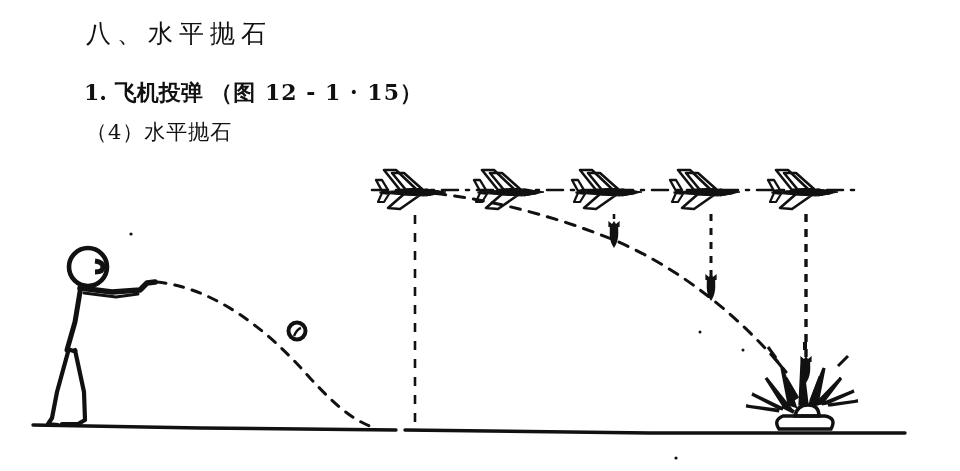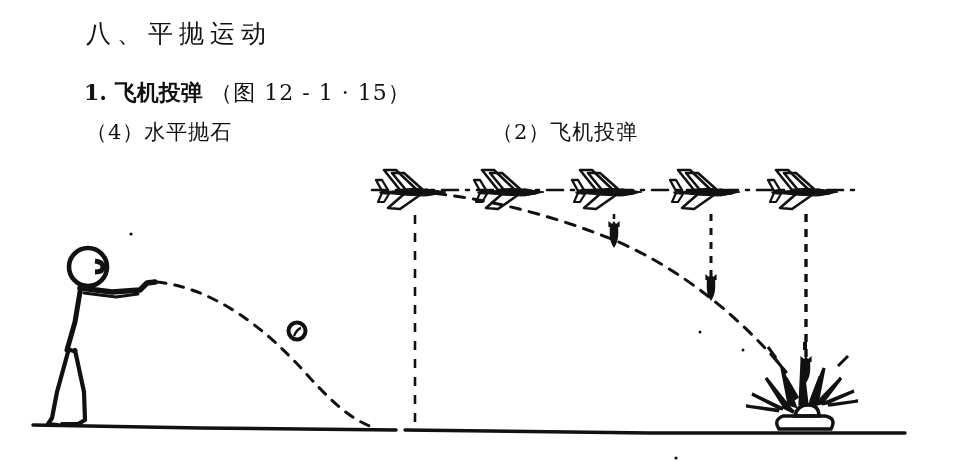--- a/index.html
+++ b/index.html
@@ -31,21 +31,21 @@
     font-family: "DejaVu Serif", "Liberation Serif", serif;
   }
   #heading-sub {
     left: 84px;
     top: 78px;
     font-size: 22px;
     font-weight: 700;
     font-family: "DejaVu Serif", "Liberation Serif", serif;
   }
   #heading-sub .paren {
-    font-weight: 400;
+    font-weight: 700;
     letter-spacing: 1px;
   }
   #label-left {
     left: 86px;
     top: 118px;
     font-size: 21px;
     font-family: "DejaVu Serif", "Liberation Serif", serif;
     letter-spacing: 1px;
   }
   #label-right {
@@ -61,31 +61,30 @@
     top: 0;
     width: 960px;
     height: 471px;
   }
 </style>
 </head>
 <body>
 
 <div id="page">
 
-  <div class="txt" id="heading-main">八、平抛运动</div>
+  <div class="txt" id="heading-main">八、水平抛石</div>
 
   <div class="txt" id="heading-sub">
     <span>1.</span>
     <span>飞机投弹</span>
     <span class="paren">（图 12 - 1 · 15）</span>
   </div>
 
   <div class="txt" id="label-left">（4）水平抛石</div>
 
-  <div class="txt" id="label-right">（2）飞机投弹</div>
 
   <svg id="figure-svg" viewBox="0 0 960 471">
     <defs>
       <g id="jet-glyph">
 
         <path d="M -32 0 L -6 -2 L 14 -3 L 26 -1 L 30 0 L 26 2 L 12 4 L -6 3 L -32 1 Z" fill="#111" stroke="#111" stroke-width="1.2"></path>
 
         <path d="M -12 -2 L -28 -22 L -16 -22 L 4 -3 Z" fill="none" stroke="#111" stroke-width="2.6" stroke-linejoin="round"></path>
 
         <path d="M -6 -2 L -20 -19 L -8 -19 L 10 -3 Z" fill="none" stroke="#111" stroke-width="2.6" stroke-linejoin="round"></path>

